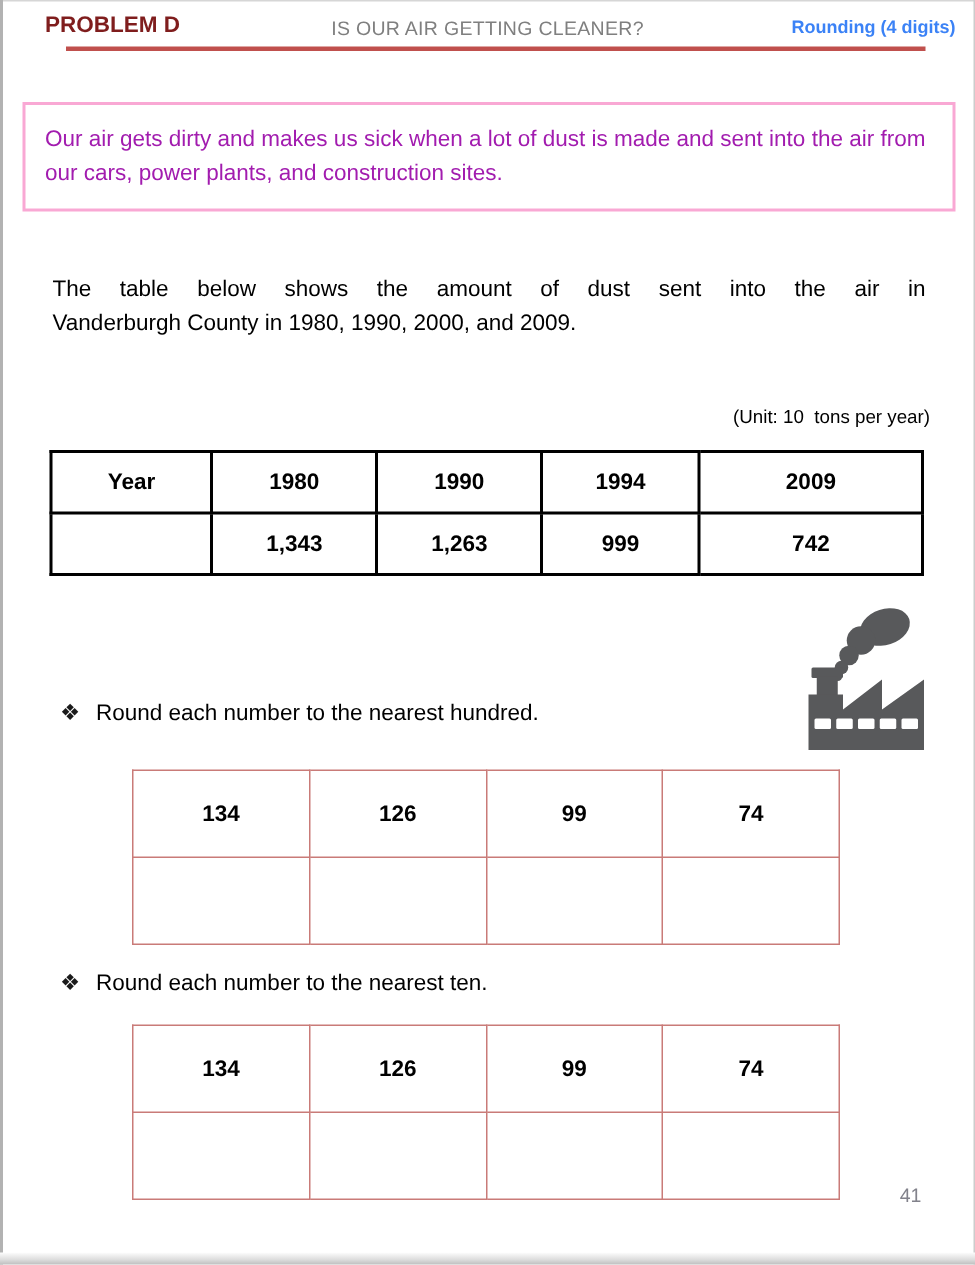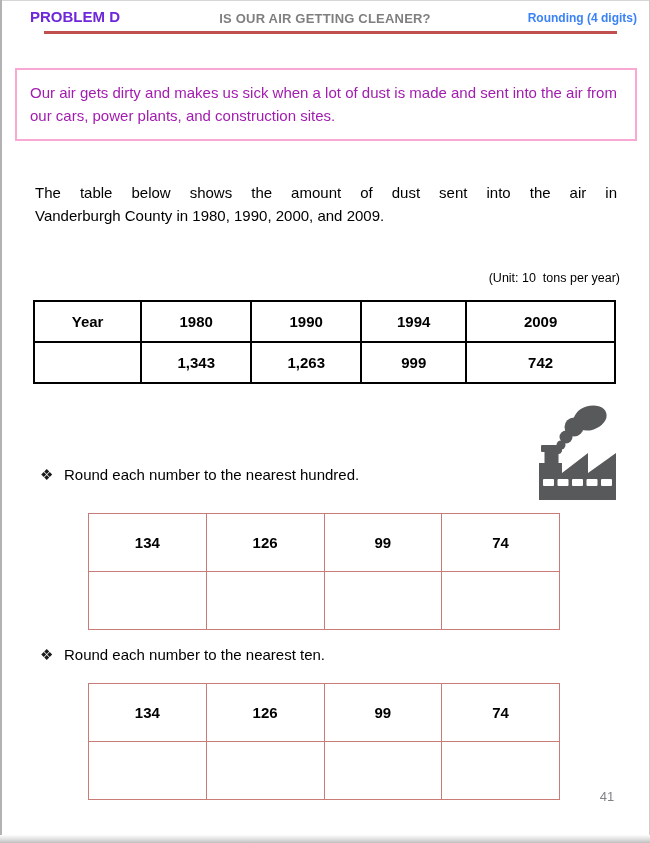--- a/index.html
+++ b/index.html
@@ -14,23 +14,23 @@
   .page{position:absolute;inset:0;background:#fff;}
 
   
   .edge-left{position:absolute;left:0;top:0;width:2px;height:100%;background:#b2b2b2;}
   .edge-top{position:absolute;left:0;top:0;width:100%;height:1px;background:#d6d6d6;}
   .edge-right{position:absolute;right:0;top:0;width:1px;height:100%;background:#cccccc;}
   .edge-bottom{position:absolute;left:0;bottom:0;width:100%;height:8px;
     background:linear-gradient(#fdfdfd 0%, #dcdcdc 60%, #bfbfbf 100%);}
 
   
-  .hdr-problem{position:absolute;left:30px;top:8px;font-size:15px;font-weight:bold;color:#6d28d9;}
+  .hdr-problem{position:absolute;left:30px;top:8px;font-size:15px;font-weight:bold;color:#7f1d1d;}
   .hdr-title{position:absolute;left:0;right:0;top:11px;text-align:center;
-    font-size:13px;font-weight:bold;color:#7f7f7f;letter-spacing:.2px;}
+    font-size:13px;font-weight:normal;color:#7f7f7f;letter-spacing:.2px;}
   .hdr-topic{position:absolute;right:13px;top:11px;font-size:12px;font-weight:bold;color:#3b82f6;}
   .hdr-rule{position:absolute;left:44px;top:31px;width:573px;height:3px;background:#c0504d;}
 
   
   .intro-box{position:absolute;left:15px;top:68px;width:592px;
     border:2px solid #f9a8d4;padding:11px 13px;
     font-size:15px;line-height:1.55;color:#a21caf;}
 
   
   .para{position:absolute;left:35px;top:182px;width:582px;font-size:15px;line-height:1.5;color:#000;}

